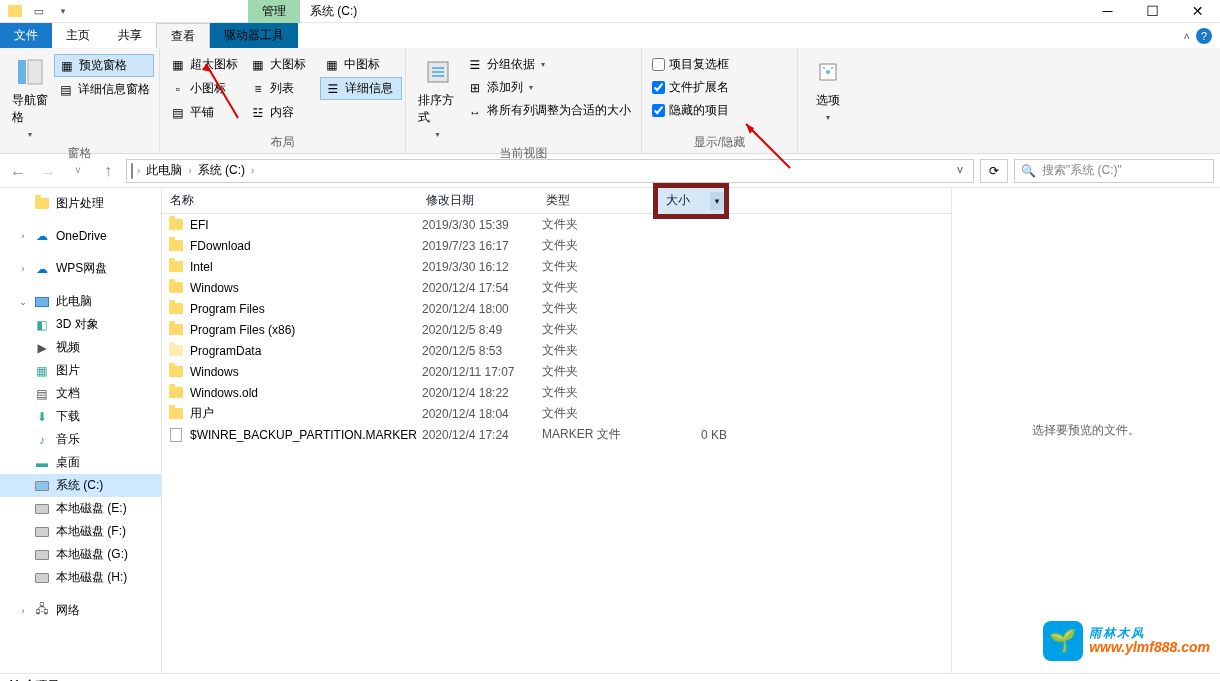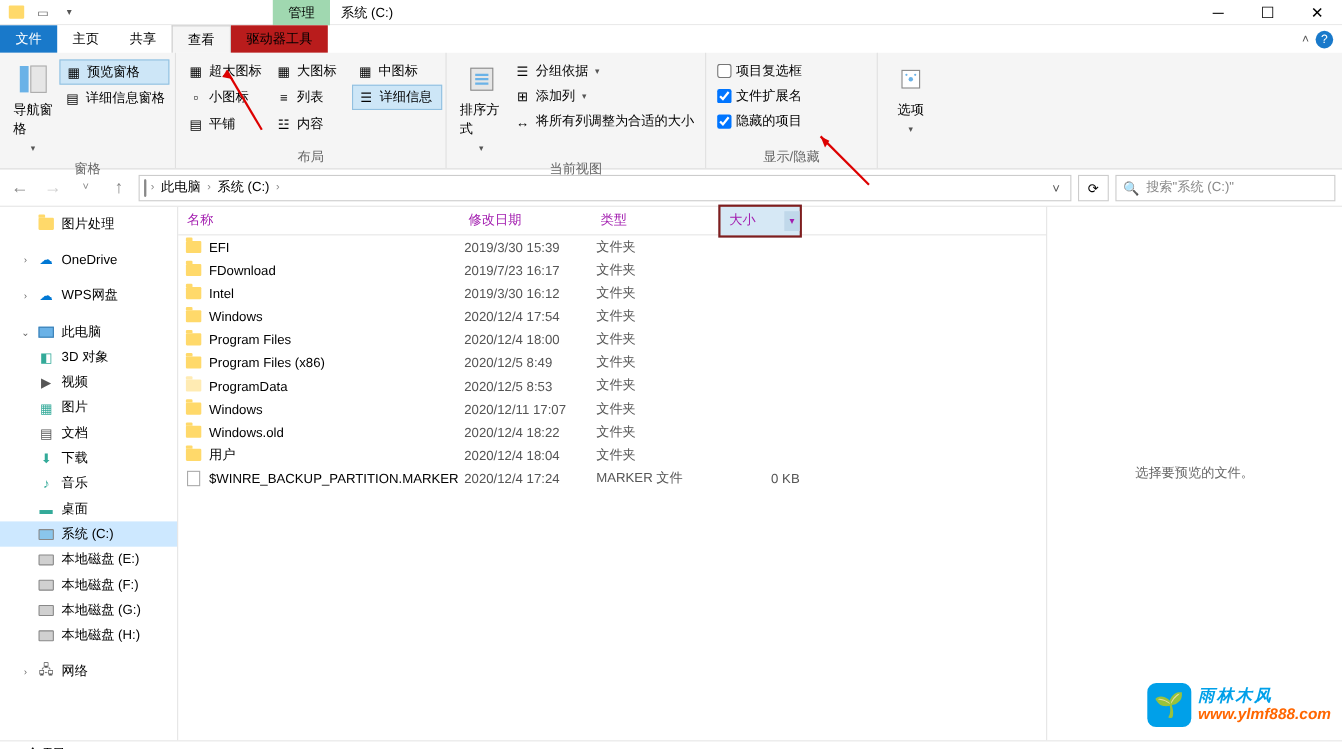--- a/index.html
+++ b/index.html
@@ -12,21 +12,21 @@
 .titlebar .contextual-tab { background: #a0d8b0; color: #000; padding: 3px 14px; margin-left: 170px; }
 .titlebar .title { margin-left: 10px; color: #000; }
 .titlebar .win-controls { margin-left: auto; display: flex; }
 .titlebar .win-btn { width: 45px; height: 23px; display: flex; align-items: center; justify-content: center; font-size: 14px; }
 
 
 .tabs { height: 25px; display: flex; align-items: stretch; background: #fff; }
 .tab { padding: 4px 14px; display: flex; align-items: center; cursor: default; }
 .tab.file { background: #1979ca; color: #fff; text-align: right; }
 .tab.active { background: #f5f5f5; border-top: 1px solid #ccc; border-left: 1px solid #ccc; border-right: 1px solid #ccc; }
-.tab.contextual { background: #b91c1c; }
+.tab.contextual { background: #0369a1; }
 .tabs .help { margin-left: auto; margin-right: 8px; display: flex; align-items: center; gap: 6px; }
 .help-circle { width: 16px; height: 16px; border-radius: 50%; background: #1979ca; color: #fff; display: flex; align-items: center; justify-content: center; font-size: 11px; }
 
 
 .ribbon { height: 106px; background: #f5f5f5; border-bottom: 1px solid #ddd; display: flex; position: relative; }
 .ribbon-group { border-right: 1px solid #e0e0e0; padding: 4px 6px 2px 6px; display: flex; flex-direction: column; }
 .ribbon-group .group-body { flex: 1; display: flex; align-items: flex-start; }
 .ribbon-group .group-label { text-align: center; color: #666; font-size: 12px; padding-top: 2px; }
 .big-btn { display: flex; flex-direction: column; align-items: center; justify-content: center; padding: 4px 6px; gap: 4px; min-width: 48px; }
 .big-btn .ico { width: 32px; height: 32px; display: flex; align-items: center; justify-content: center; }
@@ -52,44 +52,44 @@
 .sidebar { width: 162px; border-right: 1px solid #e5e5e5; overflow-y: auto; padding: 4px 0; position: relative; }
 .side-item { display: flex; align-items: center; gap: 6px; padding: 3px 4px 3px 18px; white-space: nowrap; }
 .side-item.indent { padding-left: 34px; }
 .side-item.selected { background: #cde8ff; }
 .side-item .exp { width: 10px; font-size: 9px; color: #666; display: inline-block; text-align: center; }
 .side-item .ico { width: 16px; height: 16px; display: inline-flex; align-items: center; justify-content: center; }
 .side-spacer { height: 10px; }
 
 .filelist { flex: 1; display: flex; flex-direction: column; border-right: 1px solid #e5e5e5; }
 .columns { display: flex; border-bottom: 1px solid #e5e5e5; height: 26px; align-items: center; }
-.col { padding: 4px 8px; color: #a21caf; border-right: 1px solid transparent; }
+.col { padding: 4px 8px; color: #0f172a; border-right: 1px solid transparent; }
 .col.name { width: 256px; }
 .col.date { width: 120px; }
 .col.type { width: 115px; }
-.col.size { width: 76px; text-align: left; background: #d6e8f5; border: 2px solid #7f1d1d; display: flex; justify-content: space-between; }
+.col.size { width: 76px; text-align: left; background: #d6e8f5; border: 5px solid #7f1d1d; display: flex; justify-content: space-between; }
 .col.size .dd { width: 14px; background: #c0d8ea; text-align: center; font-size: 9px; margin-right: -8px; margin-left: 4px; padding: 4px 2px; }
 .rows { flex: 1; overflow: auto; }
 .row { display: flex; align-items: center; height: 21px; padding-left: 6px; }
 .row .rico { width: 16px; height: 16px; margin-right: 6px; display: inline-flex; align-items: center; justify-content: center; }
 .row .rname { width: 232px; }
 .row .rdate { width: 120px; color: #555; }
 .row .rtype { width: 115px; color: #555; }
 .row .rsize { width: 70px; text-align: right; color: #555; }
 
 .preview { width: 268px; display: flex; align-items: center; justify-content: center; color: #666; position: relative; }
 
 
 .statusbar { height: 24px; border-top: 1px solid #e5e5e5; display: flex; align-items: center; padding: 0 8px; }
 
 
 .watermark { position: absolute; right: 10px; bottom: 20px; display: flex; align-items: center; gap: 6px; }
 .wm-logo { width: 40px; height: 40px; background: #00a0e9; border-radius: 8px; display: flex; align-items: center; justify-content: center; color: #fff; font-size: 22px; }
 .wm-text { display: flex; flex-direction: column; line-height: 1.1; }
-.wm-cn { font-size: 15px; font-weight: bold; font-style: italic; color: #00a0e9; letter-spacing: 2px; }
+.wm-cn { font-size: 12px; font-weight: bold; font-style: italic; color: #00a0e9; letter-spacing: 2px; }
 .wm-url { font-size: 14px; font-weight: bold; font-style: italic; color: #ff6600; }
 
 
 .folder-ico { width: 14px; height: 11px; background: #ffd96a; border-radius: 1px; position: relative; }
 .folder-ico::before { content: ""; position: absolute; top: -3px; left: 0; width: 6px; height: 3px; background: #ffd96a; border-radius: 1px 1px 0 0; }
 .drive-ico { width: 14px; height: 10px; background: #d0d0d0; border: 1px solid #888; border-radius: 1px; }
 .pc-ico { width: 14px; height: 10px; background: #6ab2e7; border: 1px solid #3a7fb5; }
 .file-ico { width: 12px; height: 14px; background: #fff; border: 1px solid #aaa; }
 
 svg.arrow-svg { position: absolute; pointer-events: none; }

